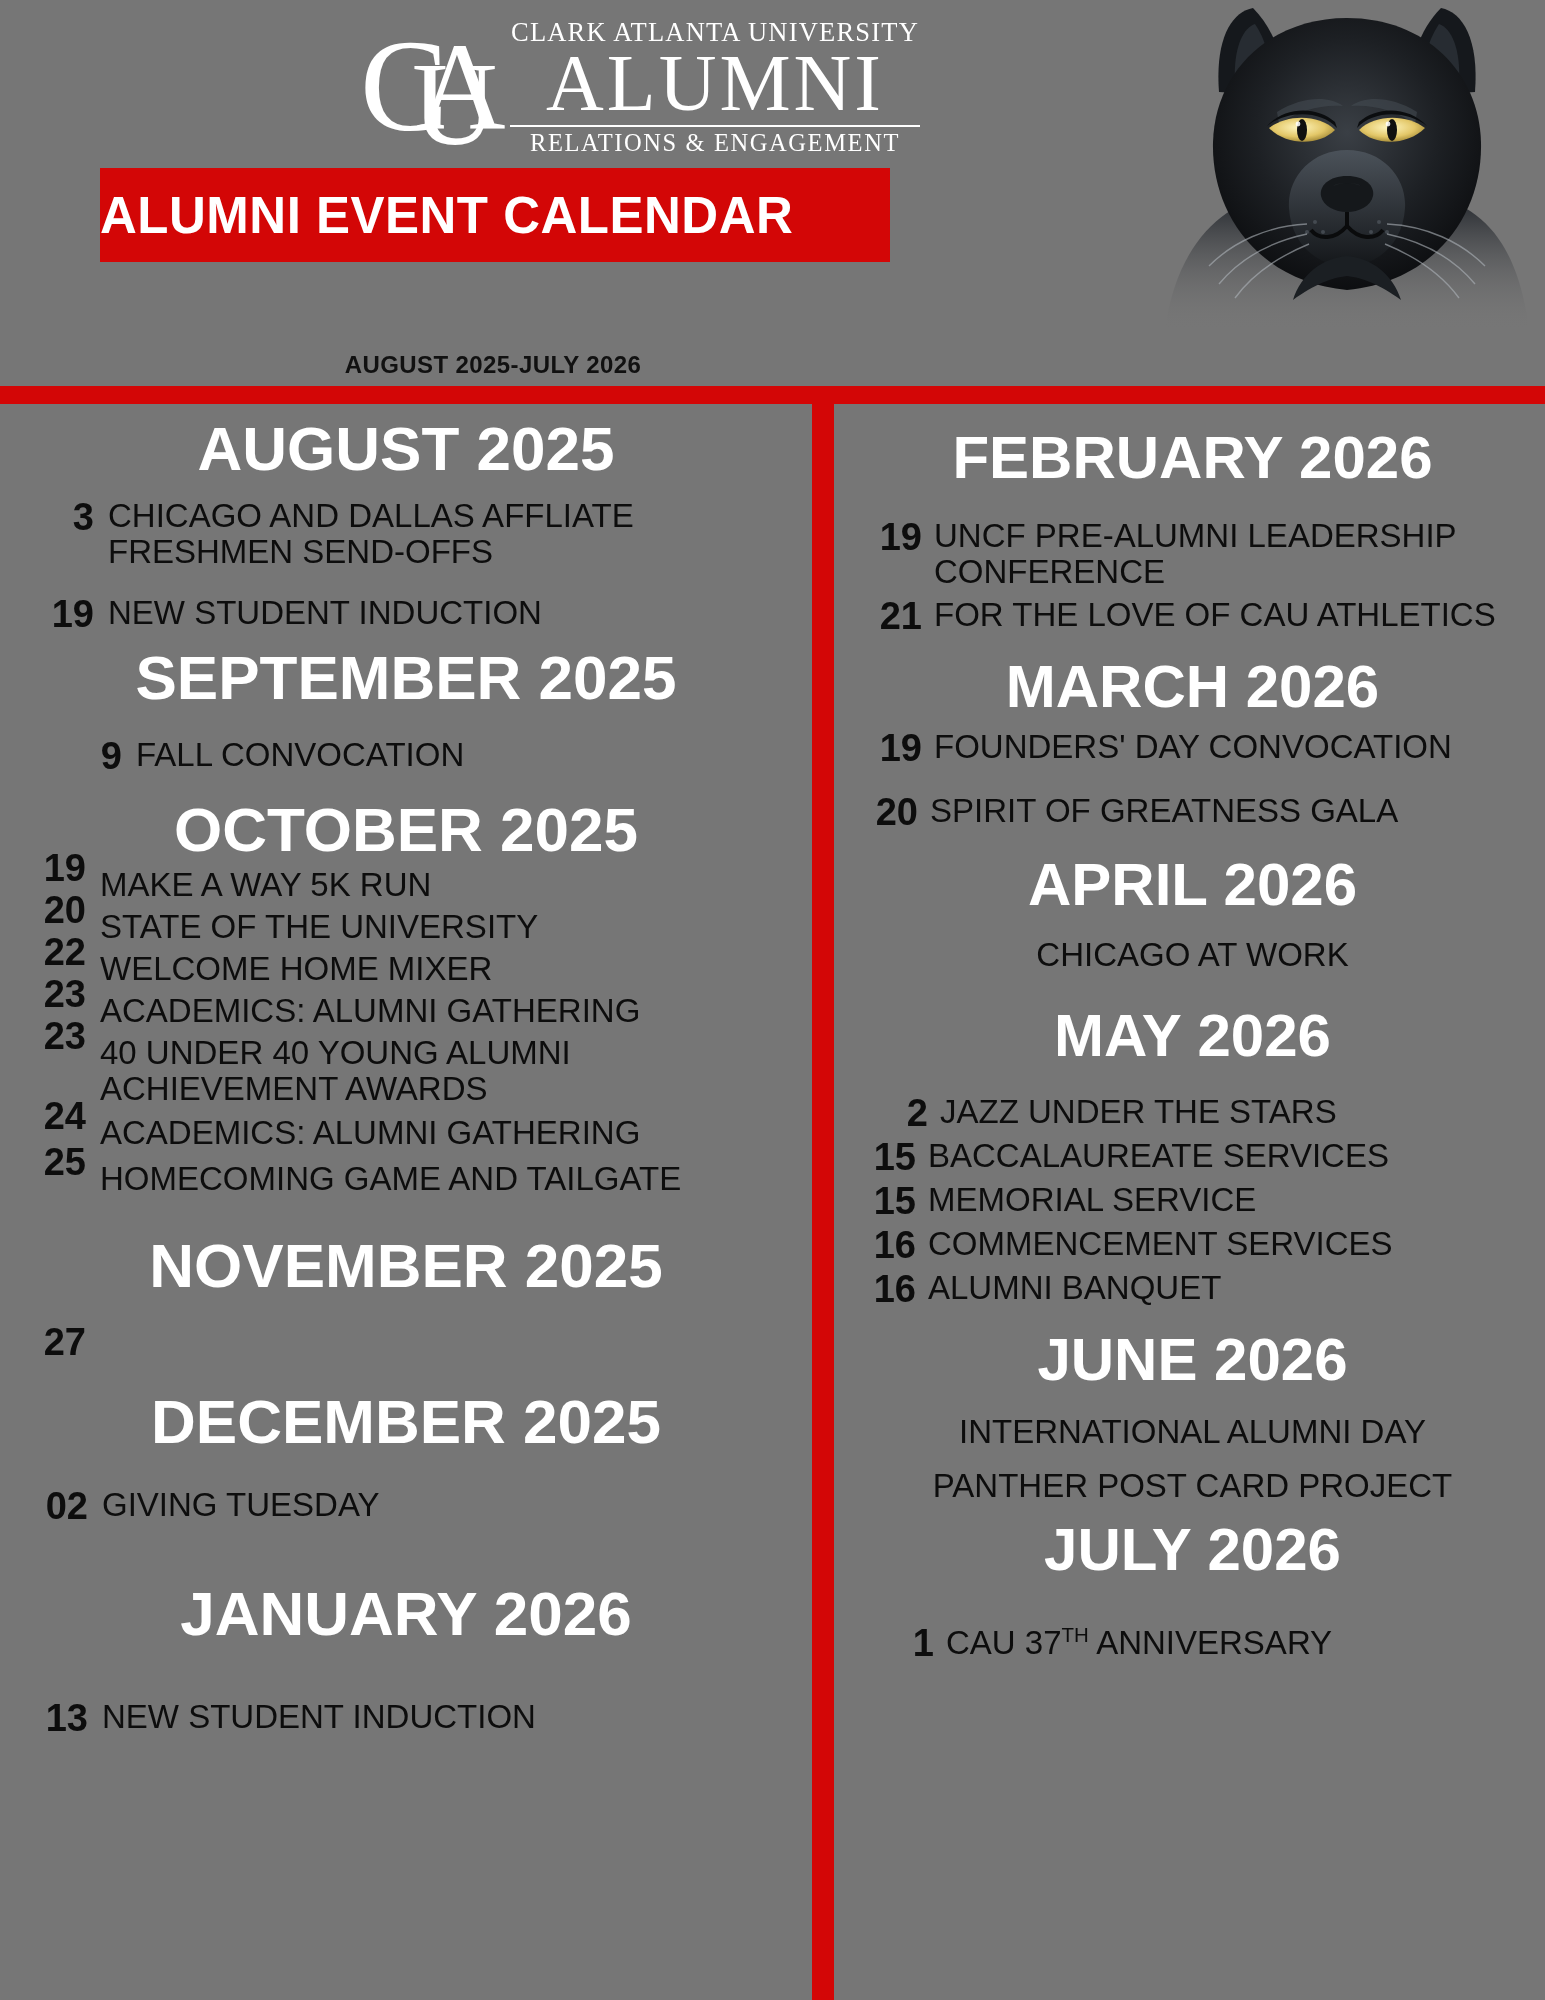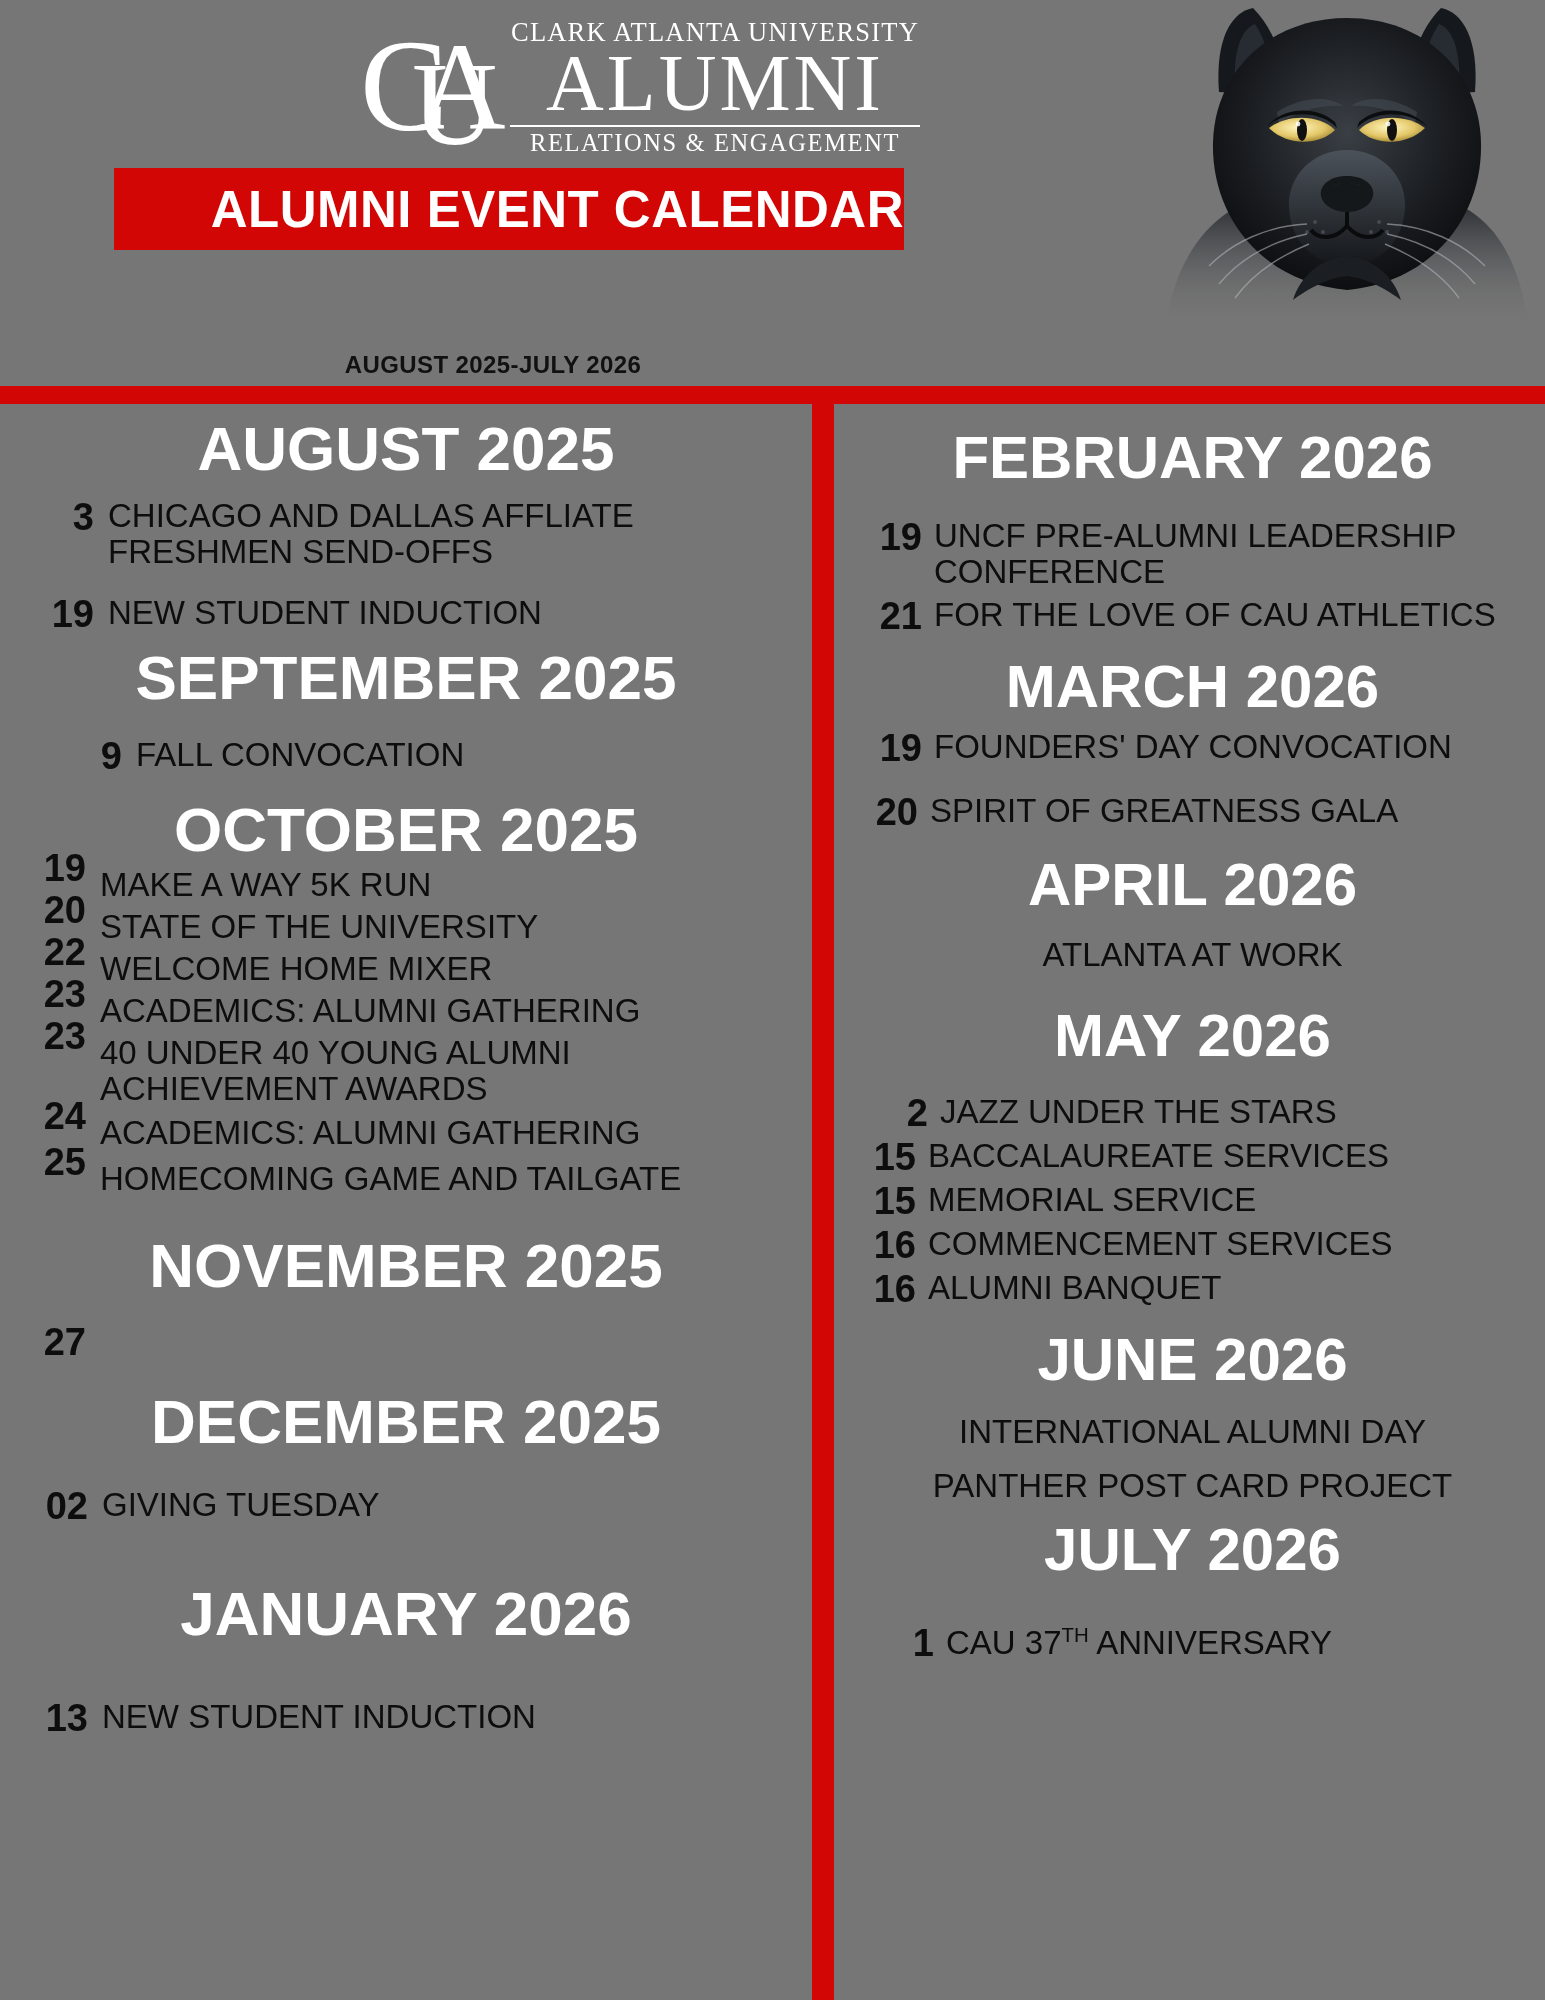--- a/index.html
+++ b/index.html
@@ -105,29 +105,29 @@
     right: 8px;
     top: 0px;
     width: 380px;
     height: 330px;
     z-index: 2;
     pointer-events: none;
   }
 
   #title-banner {
     position: absolute;
-    left: 114px;
+    left: 100px;
     top: 168px;
     width: 790px;
-    height: 82px;
+    height: 94px;
     background: #d30606;
     z-index: 4;
     display: flex;
     align-items: center;
-    justify-content: flex-end;
+    justify-content: flex-start;
   }
   #title-banner-text {
     color: #ffffff;
     font-size: 51px;
     font-weight: bold;
     letter-spacing: 0.5px;
     white-space: nowrap;
     line-height: 1;
   }
 
@@ -456,21 +456,21 @@
       <div class="event" id="e-mar-1">
         <span class="day">19</span>
         <span class="desc">FOUNDERS' DAY CONVOCATION</span>
       </div>
       <div class="event" id="e-mar-2">
         <span class="day">20</span>
         <span class="desc">SPIRIT OF GREATNESS GALA</span>
       </div>
 
       <div class="month-heading" id="h-apr">APRIL 2026</div>
-      <div class="event-noday" id="n-apr-1">ATLANTA AT WORK</div>
+      <div class="event-noday" id="n-apr-1">CHICAGO AT WORK</div>
 
       <div class="month-heading" id="h-may">MAY 2026</div>
       <div class="event" id="e-may-1">
         <span class="day">2</span>
         <span class="desc">JAZZ UNDER THE STARS</span>
       </div>
       <div class="event" id="e-may-2">
         <span class="day">15</span>
         <span class="desc">BACCALAUREATE SERVICES</span>
       </div>

